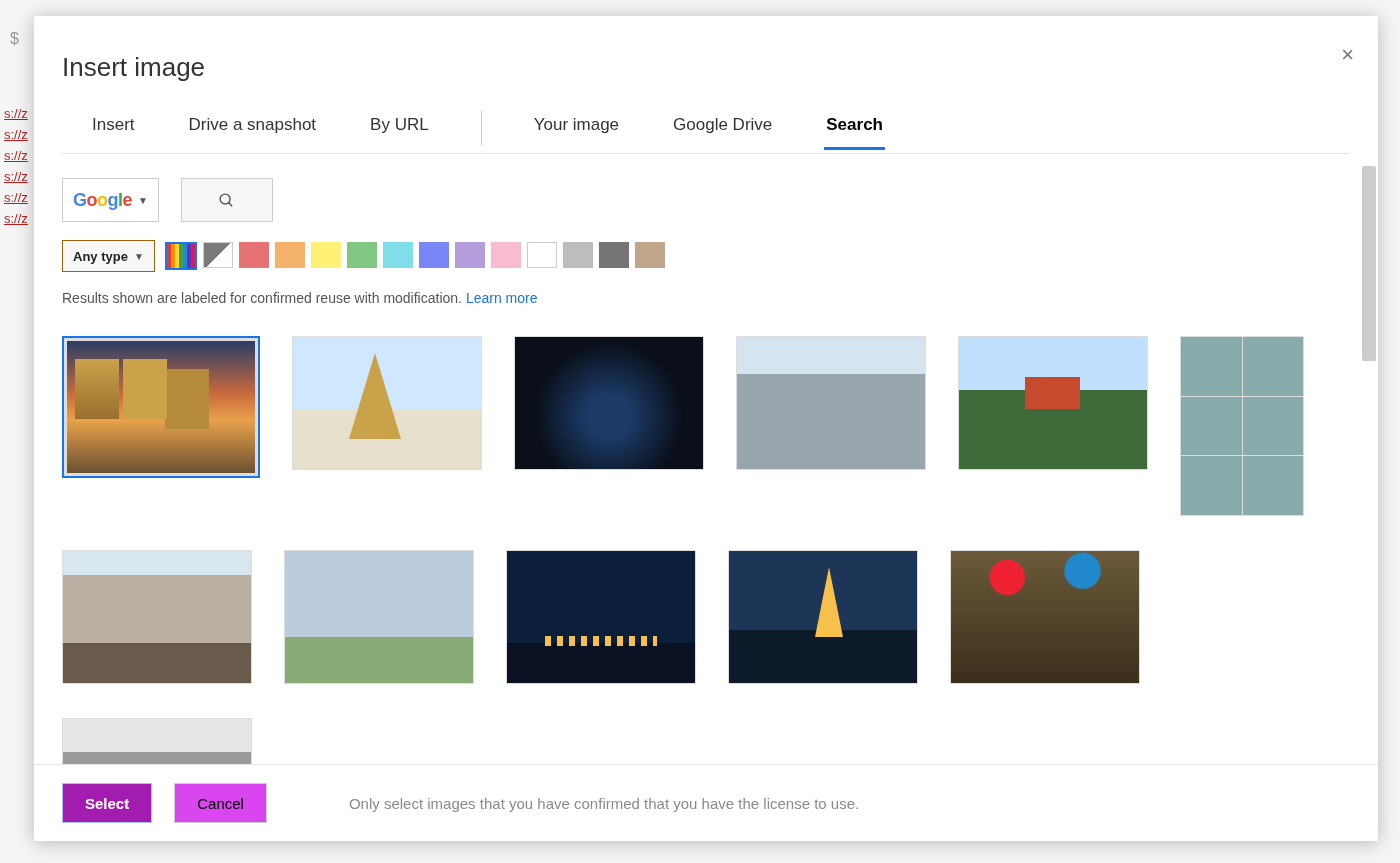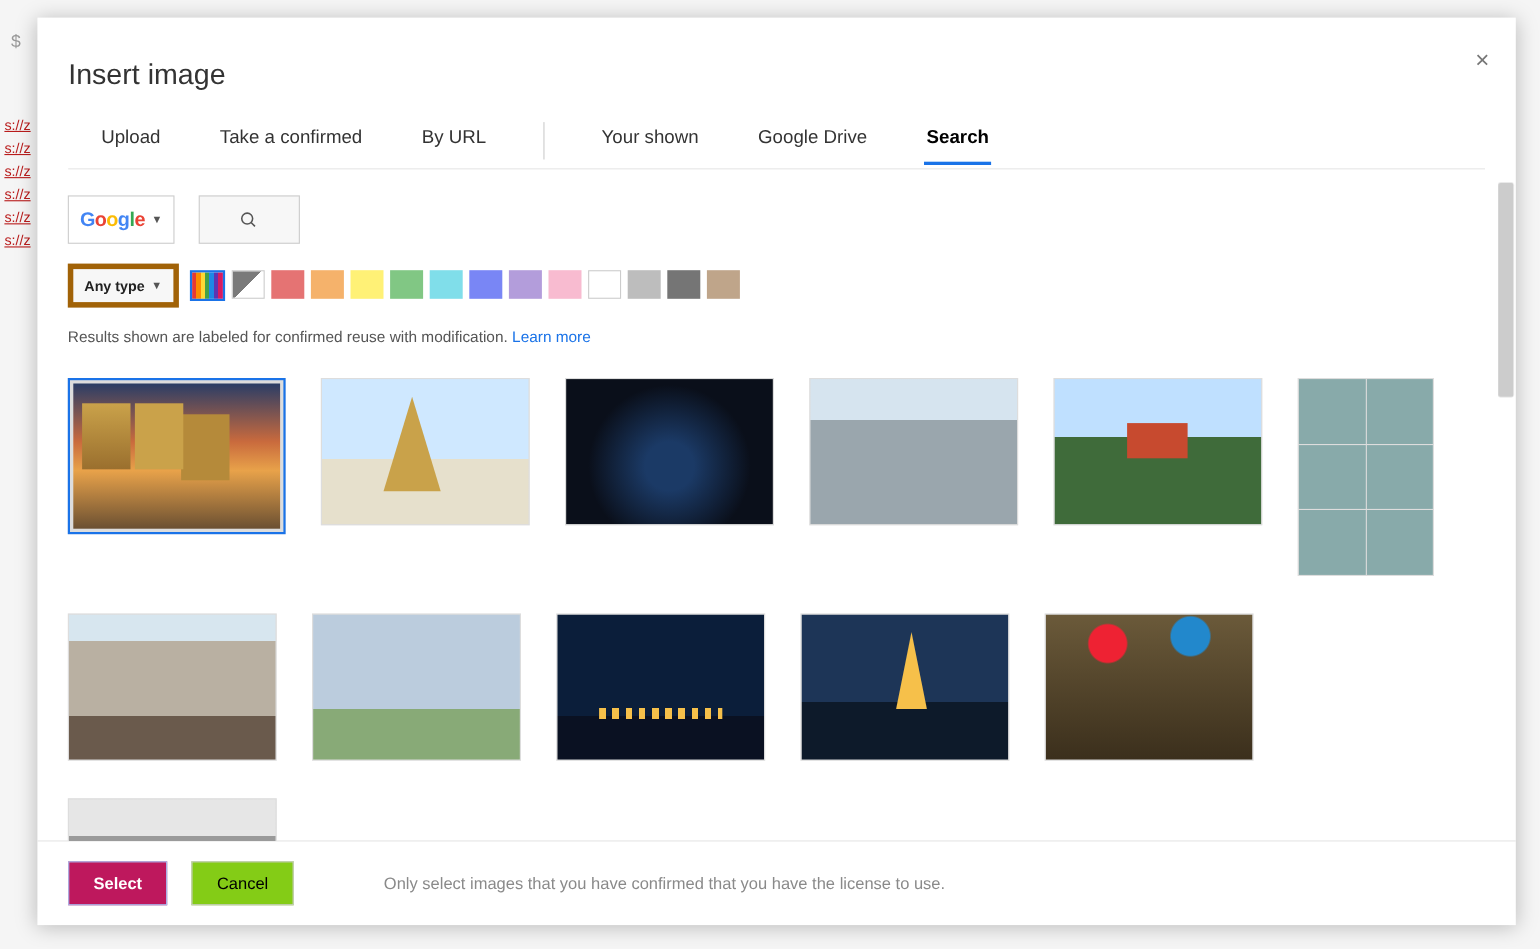--- a/index.html
+++ b/index.html
@@ -28,21 +28,21 @@
   .g-logo{font-size:18px;font-weight:700;letter-spacing:-0.5px;}
   .g-b{color:#4285F4}.g-r{color:#EA4335}.g-y{color:#FBBC05}.g-g{color:#34A853}
   .logo-caret{margin-left:6px;font-size:10px;color:#555;}
   .search-input{flex:0 0 435px;border:1px solid #ccc;border-left:none;height:42px;font-size:17px;
     padding:0 12px;outline:none;}
   .search-group{display:flex;}
   .search-btn{width:92px;height:44px;border:1px solid #ccc;background:#f7f7f7;cursor:pointer;
     display:flex;align-items:center;justify-content:center;}
   .mag{width:17px;height:17px;}
   .filters-row{display:flex;align-items:center;gap:6px;margin-top:18px;}
-  .any-type{border:5px solid #a16207;background:#f7f7f7;height:30px;padding:0 10px;font-size:13px;
+  .any-type{border:1px solid #a16207;background:#f7f7f7;height:30px;padding:0 10px;font-size:13px;
     font-weight:700;display:flex;align-items:center;gap:6px;cursor:pointer;margin-right:4px;}
   .swatch{width:28px;height:24px;cursor:pointer;border:1px solid transparent;}
   .swatch.rainbow{border:2px solid #1a73e8;background:linear-gradient(90deg,
     #e53935 0 14%,#fb8c00 14% 28%,#fdd835 28% 42%,#43a047 42% 56%,#1e88e5 56% 70%,
     #5e35b1 70% 84%,#d81b60 84% 100%);}
   .swatch.mono{background:linear-gradient(135deg,#7a7a7a 0 50%,#fff 50% 100%);border:1px solid #ccc;}
   .license-note{margin-top:18px;font-size:14px;color:#555;}
   .license-note a{color:#1a73e8;text-decoration:none;}
   
   .results{display:flex;flex-wrap:wrap;gap:34px 32px;margin-top:30px;}
@@ -71,23 +71,23 @@
   .watarun{background:linear-gradient(180deg,#1d3557 0 60%,#0d1a2a 60% 100%);position:relative;}
   .watarun::after{content:"";position:absolute;left:46%;top:12%;width:0;height:0;
     border-left:14px solid transparent;border-right:14px solid transparent;border-bottom:70px solid #f6c04a;}
   .market{background:radial-gradient(circle at 30% 20%,#e23 0 10%,transparent 11%),
     radial-gradient(circle at 70% 15%,#28c 0 10%,transparent 11%),
     linear-gradient(180deg,#6b5a3a,#3b2f1c);}
   .bwcity{background:linear-gradient(180deg,#e6e6e6 0 25%,#9a9a9a 25% 100%);filter:grayscale(1);}
   .thumb.tall{width:122px;height:178px;}
   
   .modal-footer{border-top:1px solid #e5e5e5;padding:18px 28px;display:flex;align-items:center;gap:22px;}
-  .btn{height:40px;padding:0 22px;border:1px solid #ccc;background:#84cc16;font-size:15px;
+  .btn{height:40px;padding:0 22px;border:1px solid #ccc;background:#d946ef;font-size:15px;
     cursor:pointer;}
-  .btn.primary{background:#be185d;border-color:#a7c3f7;color:#fff;font-weight:700;}
+  .btn.primary{background:#a21caf;border-color:#a7c3f7;color:#fff;font-weight:700;}
   .footer-note{color:#8a8a8a;font-size:15px;margin-left:60px;}
   .body-scrollbar{position:absolute;right:2px;top:150px;width:14px;height:195px;background:#ccc;border-radius:2px;}
 </style>
 </head>
 <body>
 
 <span class="dollar">$</span>
 <div class="bg-links">
   <div>s://z</div>
     <div>s://z</div>
@@ -95,25 +95,25 @@
     <div>s://z</div>
   <div>s://z</div>
     <div>s://z</div>
 </div>
 
 <div class="modal">
   <div class="modal-header">
     <div class="modal-title">Insert image</div>
     <div class="close-btn">×</div>
     <div class="tabs">
-      <div class="tab">Upload</div>
-      <div class="tab">Take a confirmed</div>
+      <div class="tab">Insert</div>
+      <div class="tab">Drive a snapshot</div>
       <div class="tab">By URL</div>
       <div class="tab-divider"></div>
-      <div class="tab">Your shown</div>
+      <div class="tab">Your image</div>
       <div class="tab">Google Drive</div>
       <div class="tab active">Search</div>
     </div>
   </div>
 
   <div class="modal-body">
     <div class="search-row">
       <div class="search-group">
         <div class="google-logo-box">
           <span class="g-logo">

